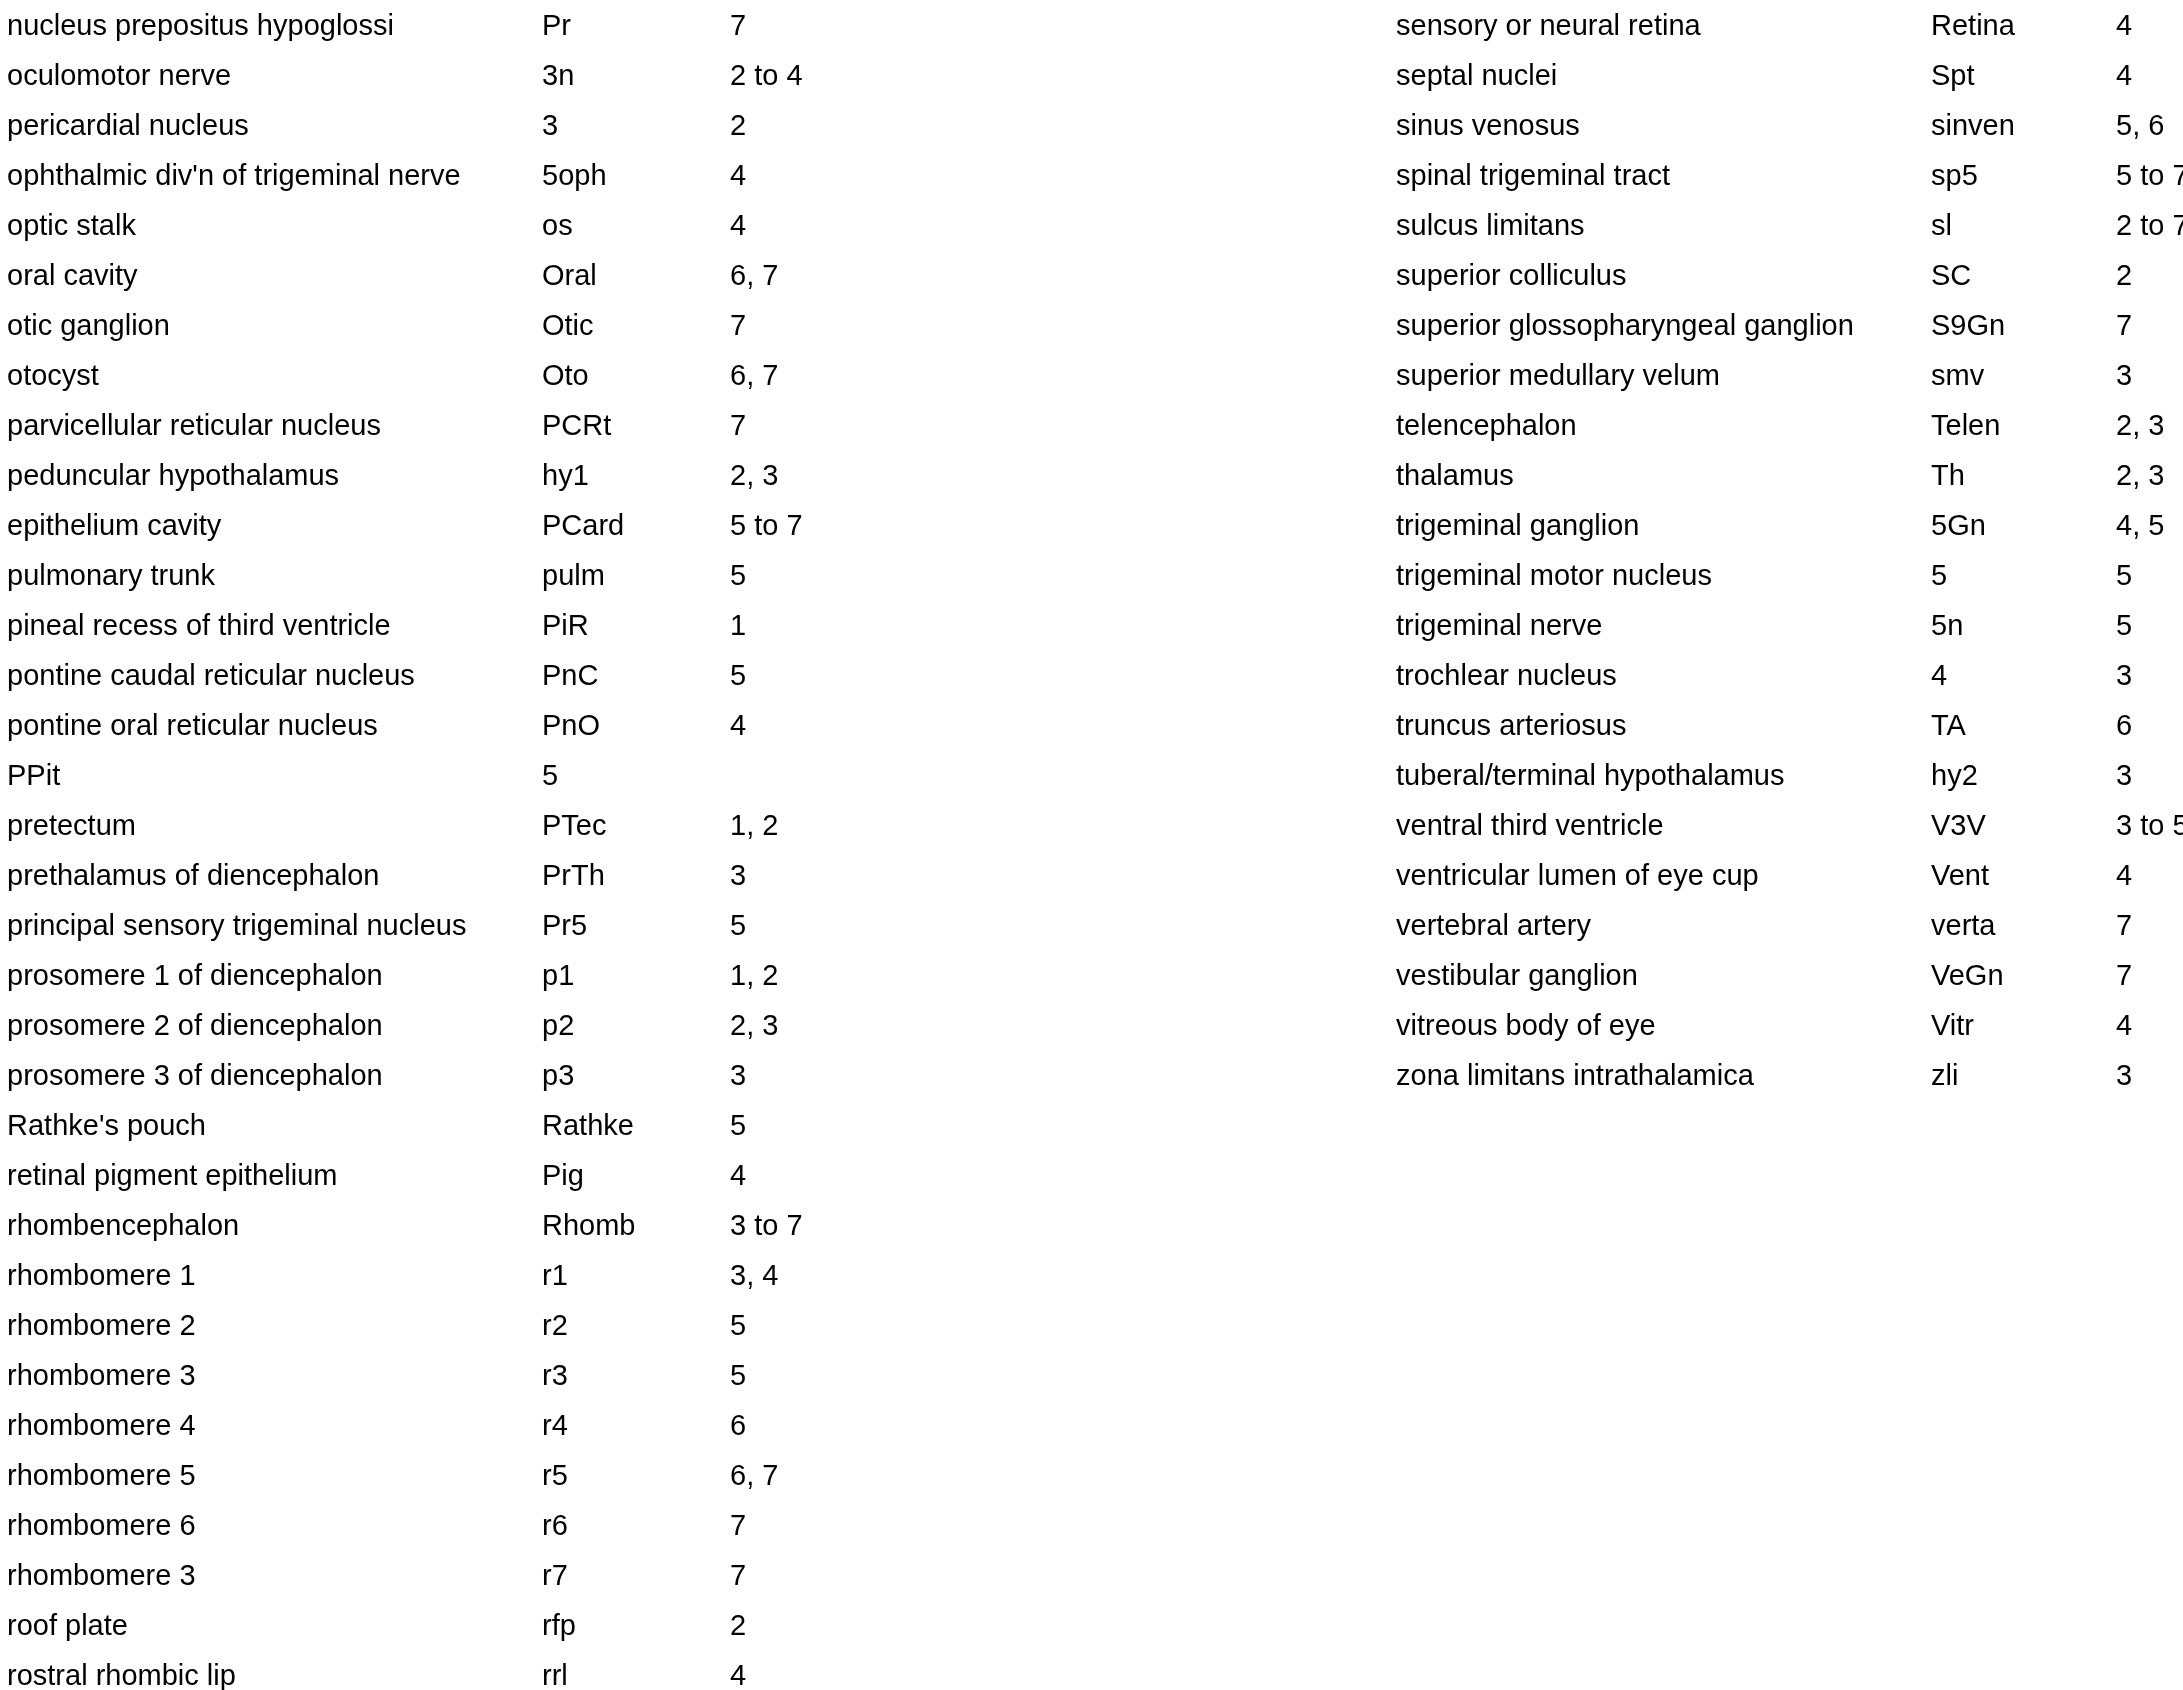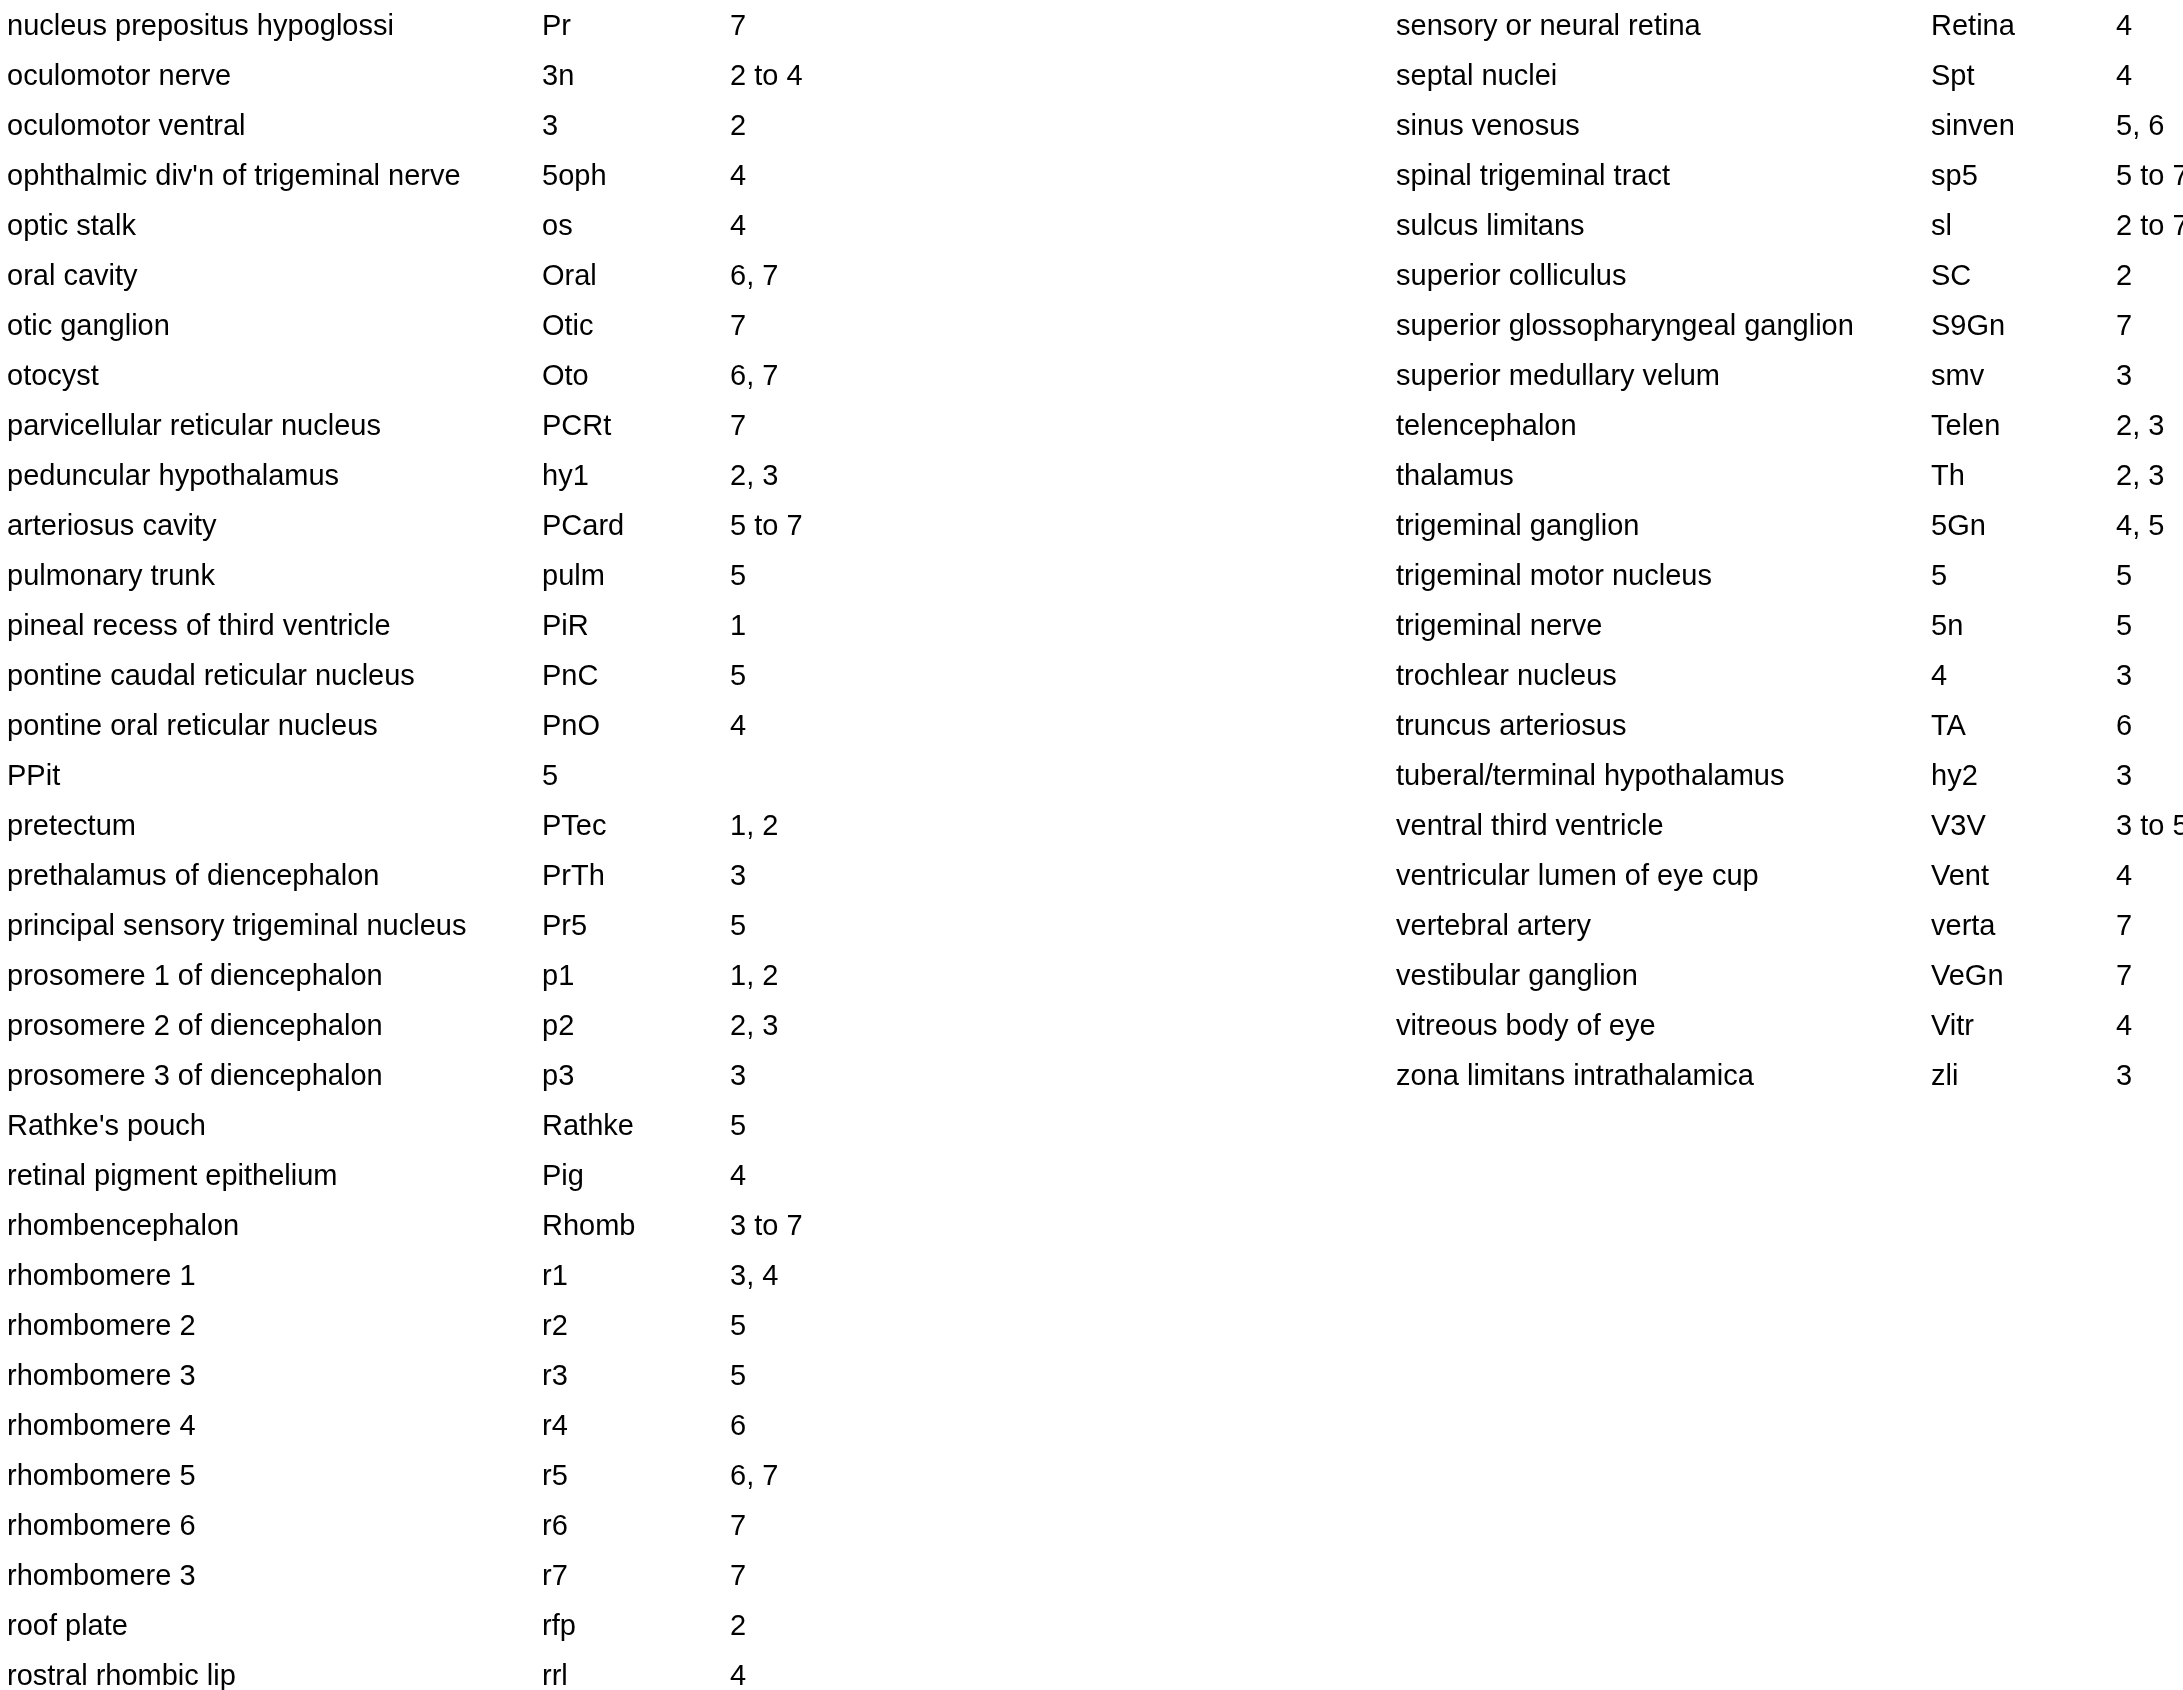--- a/index.html
+++ b/index.html
@@ -64,21 +64,21 @@
         <span class="cell">7</span>
       </div>
 
       <div class="glossary-row">
         <span class="cell">oculomotor nerve</span>
         <span class="cell">3n</span>
         <span class="cell">2 to 4</span>
       </div>
 
       <div class="glossary-row">
-        <span class="cell">oculomotor ventral</span>
+        <span class="cell">pericardial nucleus</span>
         <span class="cell">3</span>
         <span class="cell">2</span>
       </div>
 
       <div class="glossary-row">
         <span class="cell">ophthalmic div'n of trigeminal nerve</span>
         <span class="cell">5oph</span>
         <span class="cell">4</span>
       </div>
 
@@ -112,21 +112,21 @@
         <span class="cell">7</span>
       </div>
 
       <div class="glossary-row">
         <span class="cell">peduncular hypothalamus</span>
         <span class="cell">hy1</span>
         <span class="cell">2, 3</span>
       </div>
 
       <div class="glossary-row">
-        <span class="cell">arteriosus cavity</span>
+        <span class="cell">epithelium cavity</span>
         <span class="cell">PCard</span>
         <span class="cell">5 to 7</span>
       </div>
 
       <div class="glossary-row">
         <span class="cell">pulmonary trunk</span>
         <span class="cell">pulm</span>
         <span class="cell">5</span>
       </div>
 

